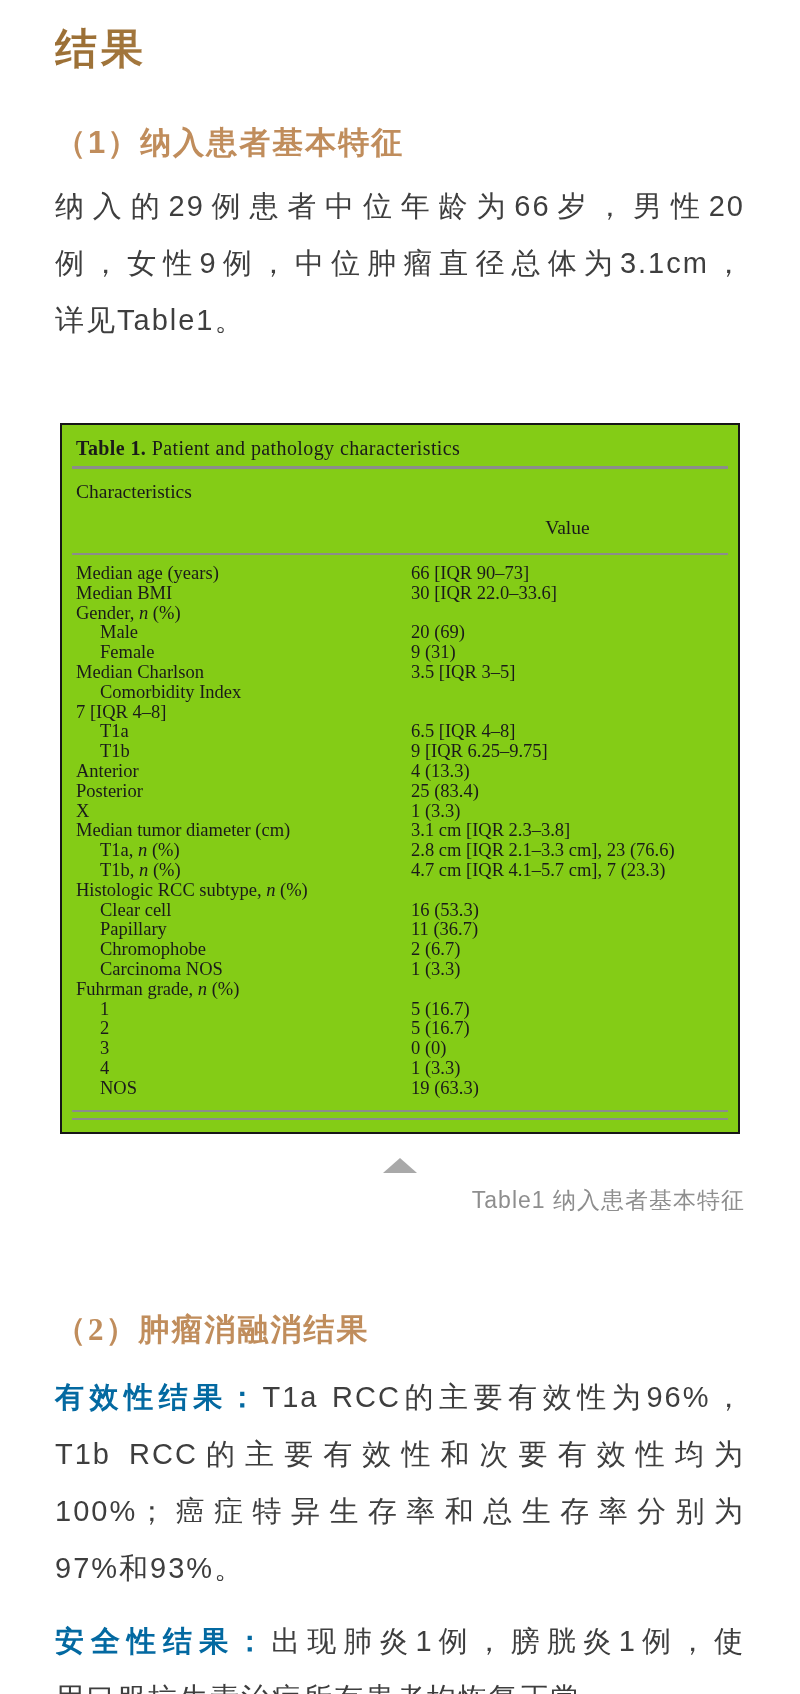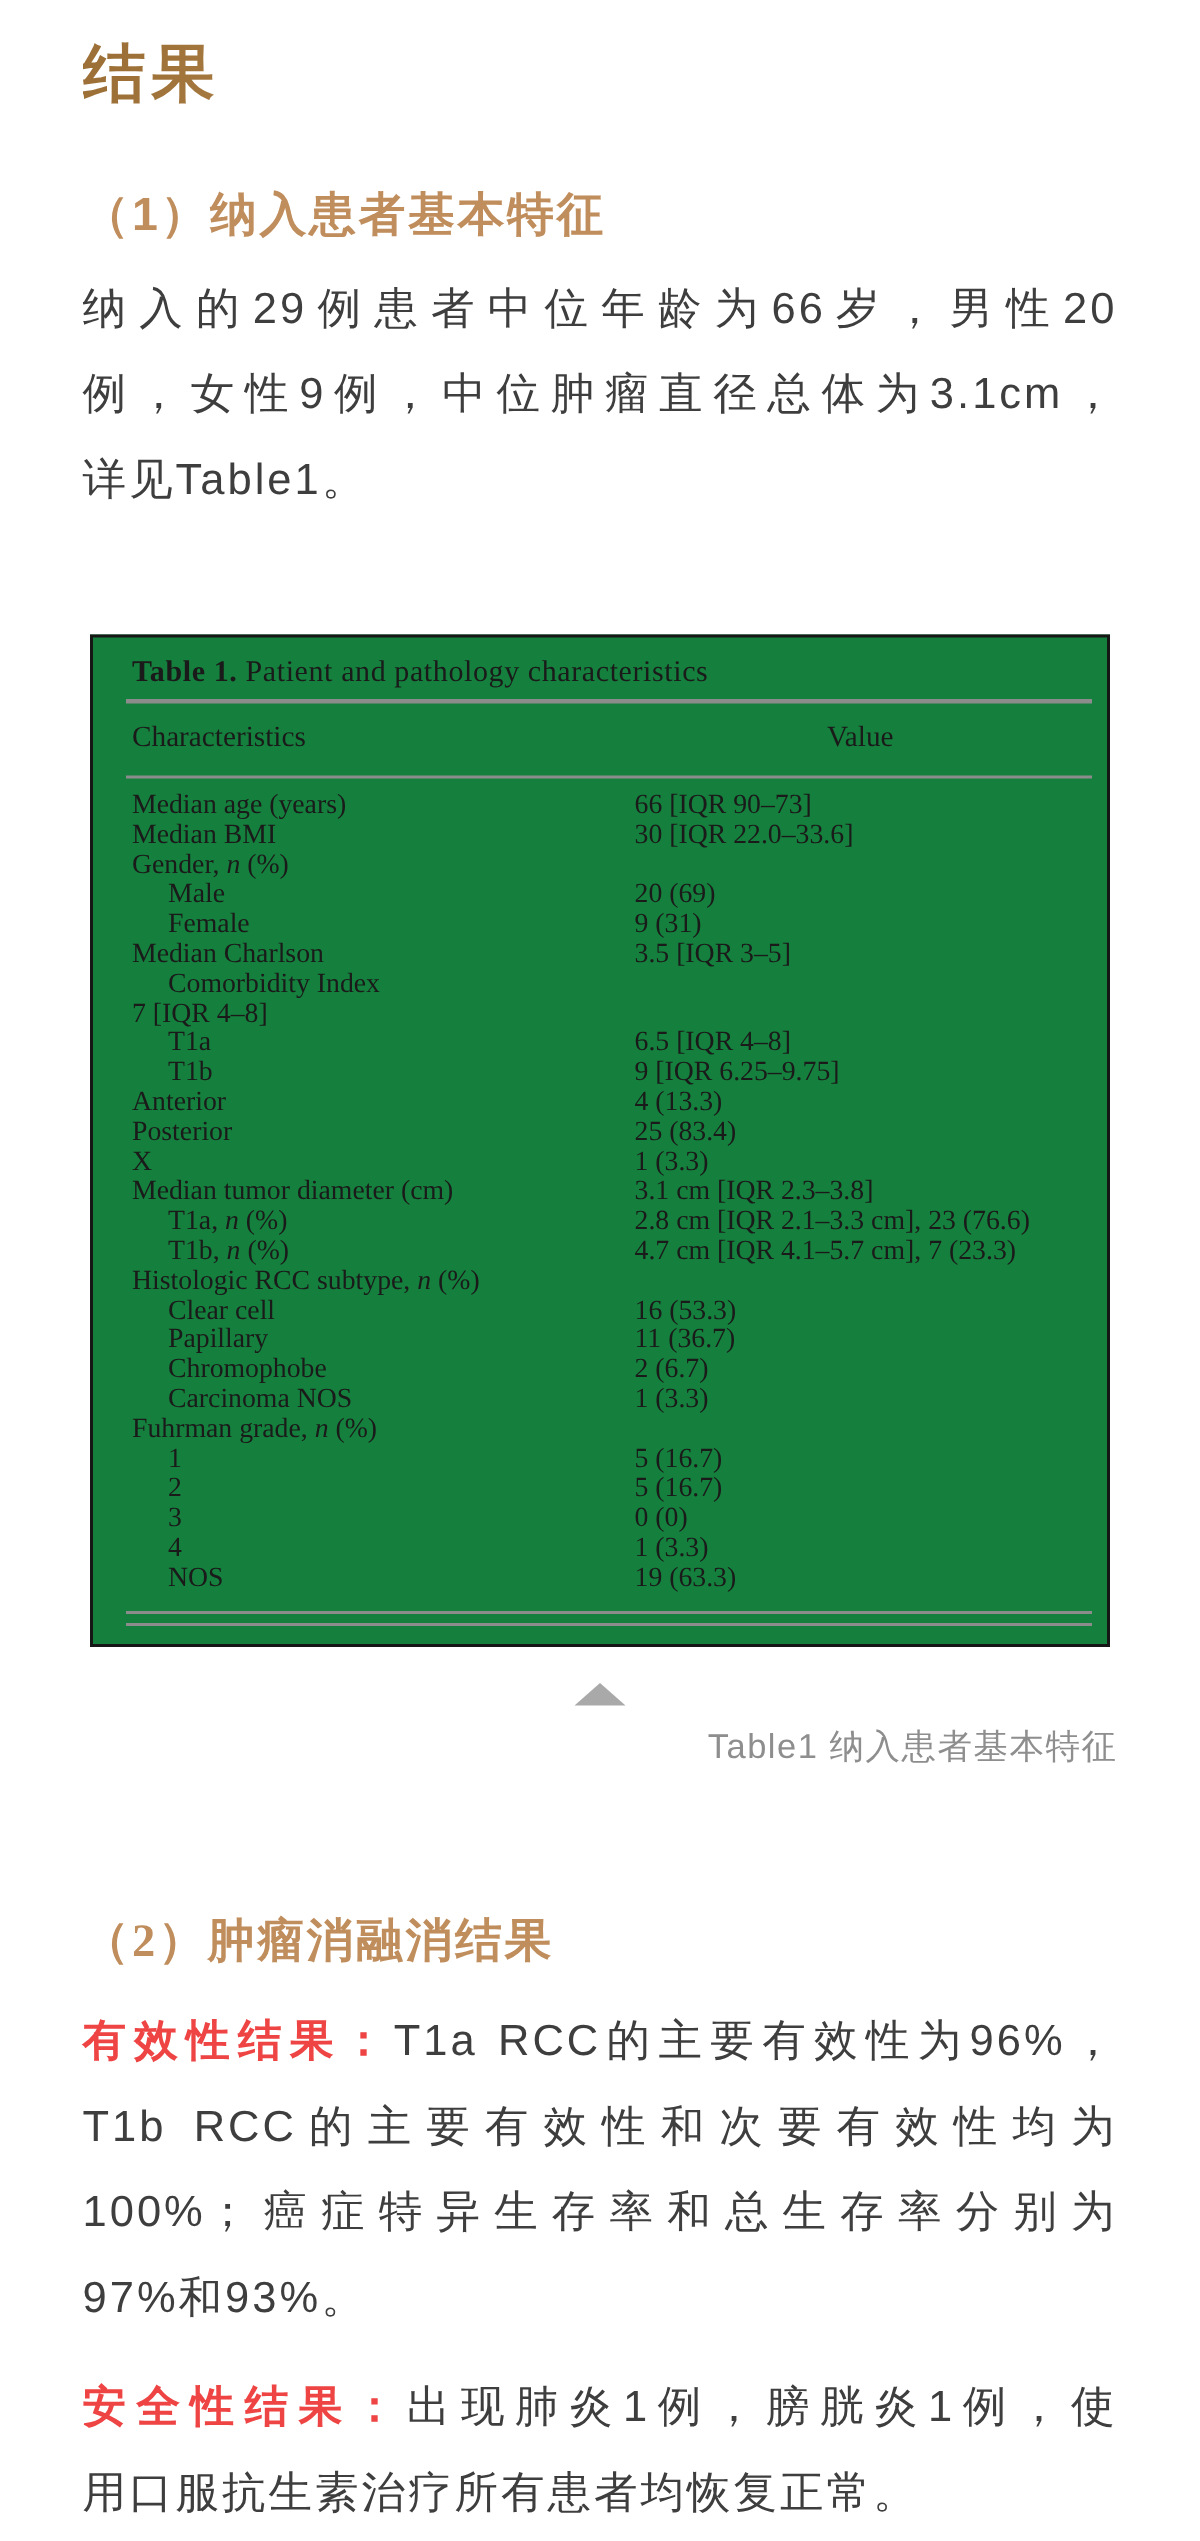--- a/index.html
+++ b/index.html
@@ -47,40 +47,40 @@
   .p-line {
     font-size: 29px;
     line-height: 57px;
     letter-spacing: 2px;
     color: #3e3e3e;
     text-align: justify;
     text-align-last: justify;
     white-space: nowrap;
   }
   .p-line.p-last { text-align-last: left; }
-  .seg-bold { font-weight: 700; color: #ef4444; }
+  .seg-bold { font-weight: 700; color: #0369a1; }
 
   
   .table-figure {
     width: 680px;
     box-sizing: border-box;
     margin: 74px auto 0 auto;
     border: 2px solid #161616;
-    background: #15803d;
-    padding: 10px 0 12px 12px;
+    background: #84cc16;
+    padding: 10px 0 12px 0;
     font-family: "Liberation Serif", "DejaVu Serif", serif;
     color: #1a1a1a;
     filter: blur(0.45px);
   }
   .t-title { padding: 2px 14px 6px 14px; font-size: 20px; letter-spacing: 0.4px; }
   .t-title .tb { font-weight: 700; }
   .t-rule { height: 2.5px; background: #8c8c8c; margin: 0 10px; }
   .t-head { display: flex; padding: 12px 14px 14px 14px; font-size: 19.5px; }
   .t-head .c1 { width: 335px; }
-  .t-head .c2 { flex: 1; text-align: center; }
+  .t-head .c2 { flex: 1; text-align: center; margin-top: 36px; }
   .t-body { padding: 9px 0 2px 0; }
   .t-row { display: flex; padding: 0 14px; font-size: 18.5px; line-height: 19.8px; }
   .t-cell-label { width: 335px; box-sizing: border-box; }
   .t-cell-label.indent { padding-left: 24px; }
   .t-cell-value { flex: 1; }
   .t-double-rule {
     margin: 9px 10px 0 10px;
     height: 6px;
     border-top: 2.5px solid #8c8c8c;
     border-bottom: 2.5px solid #8c8c8c;

